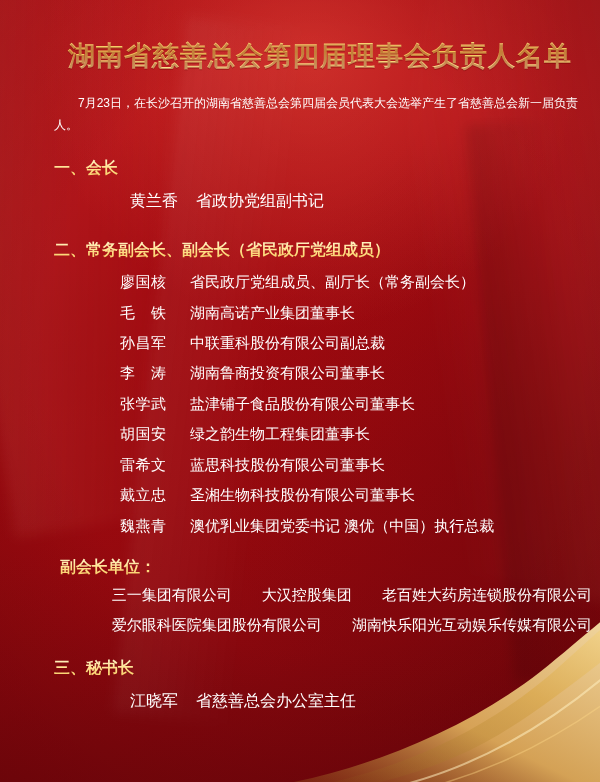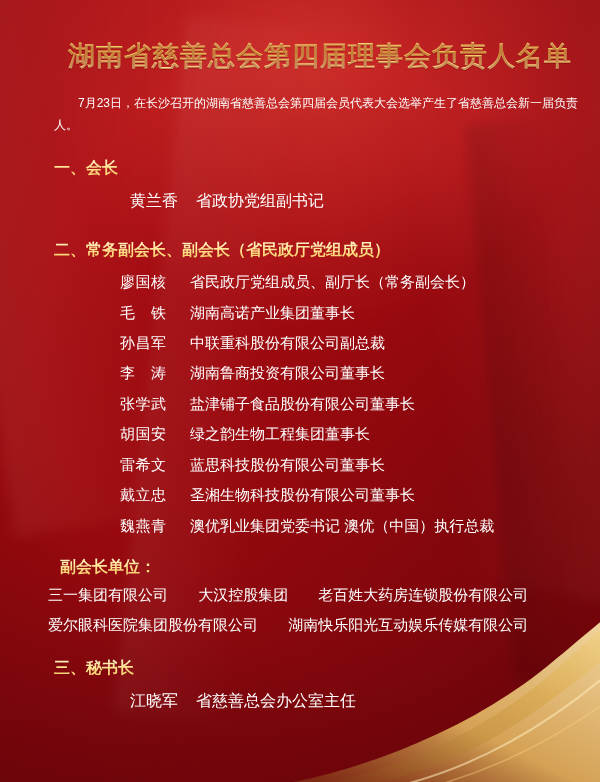--- a/index.html
+++ b/index.html
@@ -128,21 +128,21 @@
   }
   .units {
     margin: 2px 0 0 0;
     padding: 0;
     list-style: none;
   }
   .units li {
     font-size: 15px;
     line-height: 2.0;
     color: #ffffff;
-    text-align: left;
+    text-align: right;
     white-space: nowrap;
   }
   .units li span { display: inline-block; }
   .units li span + span { margin-left: 26px; }
 </style>
 </head>
 <body>
 
 <div class="poster">
   <div class="drape d1"></div>

